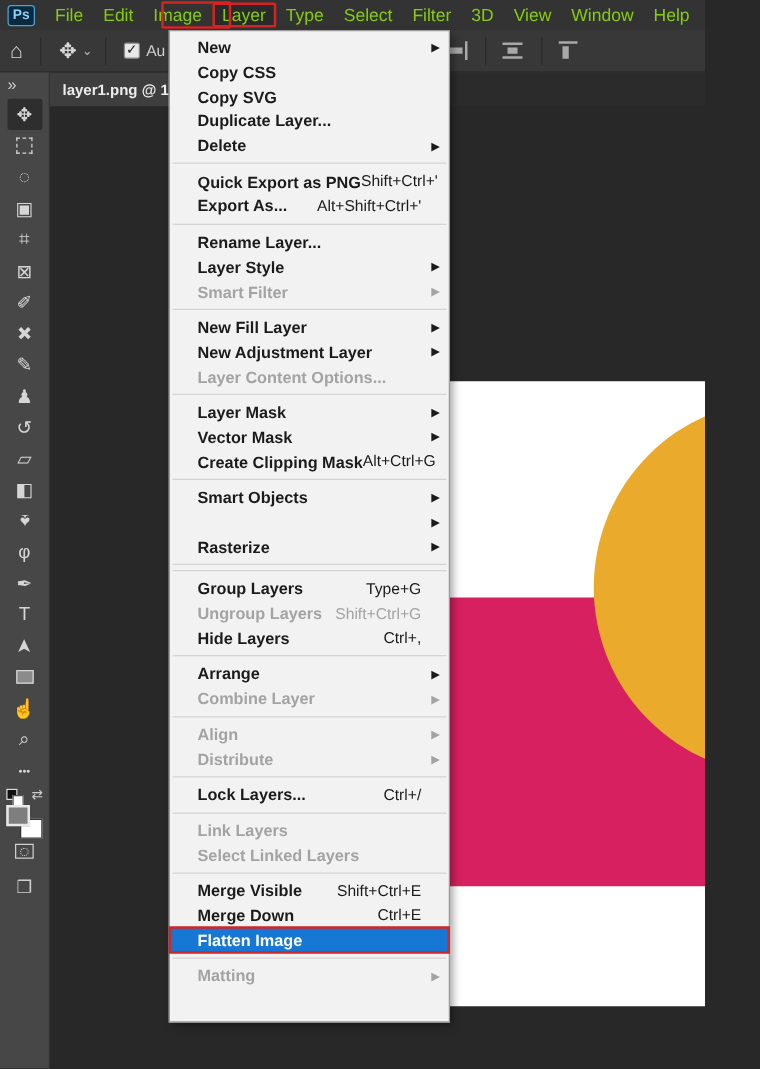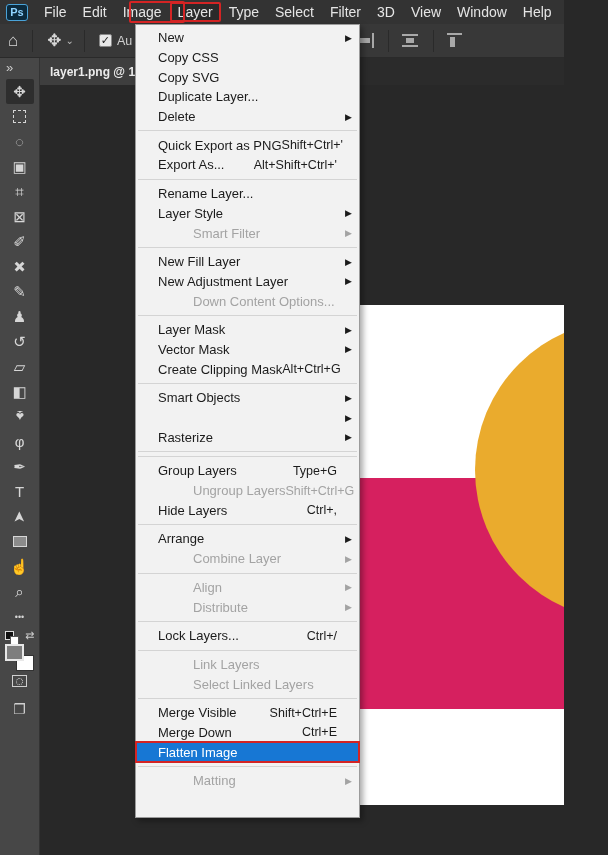--- a/index.html
+++ b/index.html
@@ -4,21 +4,21 @@
 <style>
   html,body{margin:0;padding:0;background:#282828;}
   *{box-sizing:border-box;font-family:"Liberation Sans",sans-serif;}
   #app{position:relative;width:564px;height:855px;overflow:hidden;background:#282828;}
 
   
   #menubar{position:absolute;left:0;top:0;width:608px;height:24px;background:#333333;
     display:flex;align-items:center;z-index:30;}
   #ps-logo{width:22px;height:17px;margin:0 8px 0 6px;background:#0b2a3d;border:1px solid #4aa3d8;
     border-radius:3px;color:#8ed3ff;font-size:11px;font-weight:bold;display:flex;align-items:center;justify-content:center;}
-  .mb-item{color:#e5e5e5;font-size:14px;padding:2px 8px;white-space:nowrap;}
+  .mb-item{color:#84cc16;font-size:14px;padding:2px 8px;white-space:nowrap;}
   .mb-item.active{background:#2a2a2a;border:2px solid #d42424;border-radius:2px;padding:0 6px;}
 
   
   #optionsbar{position:absolute;left:0;top:24px;width:608px;height:34px;background:#383838;
     display:flex;align-items:center;z-index:5;border-bottom:1px solid #2a2a2a;}
   .ob-icon{color:#d8d8d8;font-size:17px;margin:0 8px;}
   .ob-divider{width:1px;height:22px;background:#2a2a2a;margin:0 6px;}
   .ob-chev{color:#bbb;font-size:10px;margin-left:-4px;margin-right:4px;}
   .ob-check{width:13px;height:13px;background:#e8e8e8;border:1px solid #888;border-radius:2px;
     color:#222;font-size:11px;line-height:11px;text-align:center;margin:0 5px 0 8px;}
@@ -65,22 +65,22 @@
   #canvas{position:absolute;left:40px;top:85px;width:568px;height:770px;background:#282828;overflow:hidden;z-index:1;}
   #artboard{position:absolute;left:318px;top:220px;width:300px;height:500px;background:#ffffff;}
   #shape-rect{position:absolute;left:318px;top:393px;width:210px;height:231px;}
   #shape-circle{position:absolute;left:435px;top:235px;width:300px;height:300px;border-radius:50%;}
 
   
   #layer-menu{position:absolute;left:135px;top:24px;width:225px;height:794px;background:#f2f2f2;
     border:1px solid #9b9b9b;box-shadow:3px 3px 6px rgba(0,0,0,0.35);z-index:40;padding:3px 0;}
   .menu-item{position:relative;height:19.7px;display:flex;align-items:center;font-size:13px;color:#1b1b1b;
     padding-left:22px;padding-right:8px;}
-  .menu-item.disabled{color:#a3a3a3;margin-left:35px;}
-  .menu-item .mi-label{flex:1 1 auto;white-space:nowrap;}
+  .menu-item.disabled{color:#a3a3a3;}
+  .menu-item .mi-label{flex:1 1 auto;white-space:nowrap;font-weight:bold;}
   .menu-item .mi-shortcut{white-space:nowrap;padding-right:14px;font-size:12.5px;}
   .menu-item .mi-arrow{position:absolute;right:7px;top:50%;transform:translateY(-50%);font-size:9px;}
   .menu-item.highlighted{background:#1777d4;color:#fff;outline:2px solid #d42424;outline-offset:-1px;}
   .menu-sep{height:1px;background:#d4d4d4;margin:4px 2px;}
 
   
   #layer-annotation{position:absolute;left:129px;top:1px;width:56px;height:22px;border:2px solid #d42424;
     border-radius:2px;z-index:45;}
 </style>
 </head>
@@ -286,21 +286,21 @@
       <div class="menu-sep"></div>
       <div class="menu-item">
         <span class="mi-label">New Fill Layer</span>
         <span class="mi-arrow">▶</span>
       </div>
       <div class="menu-item">
         <span class="mi-label">New Adjustment Layer</span>
         <span class="mi-arrow">▶</span>
       </div>
       <div class="menu-item disabled">
-        <span class="mi-label">Down Content Options...</span>
+        <span class="mi-label">Layer Content Options...</span>
       </div>
       <div class="menu-sep"></div>
       <div class="menu-item">
         <span class="mi-label">Layer Mask</span>
         <span class="mi-arrow">▶</span>
       </div>
       <div class="menu-item">
         <span class="mi-label">Vector Mask</span>
         <span class="mi-arrow">▶</span>
       </div>

